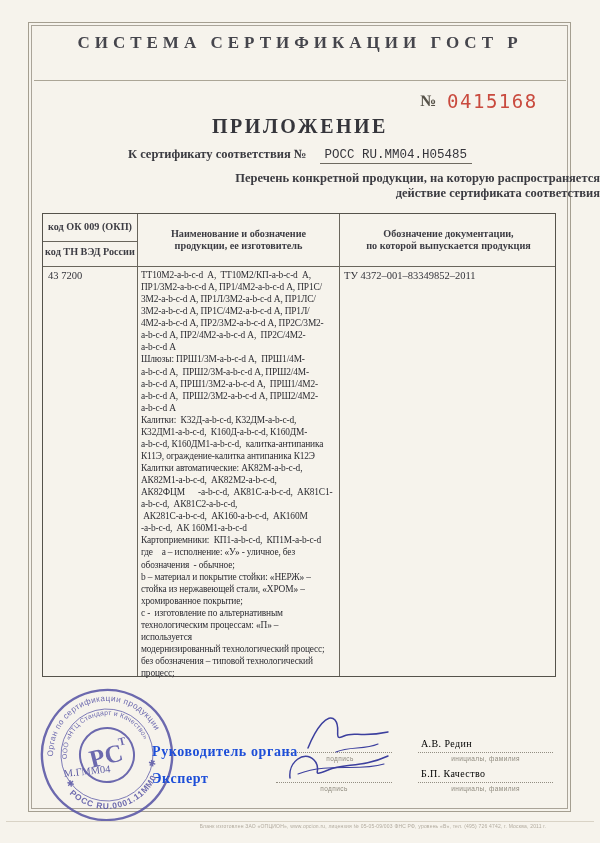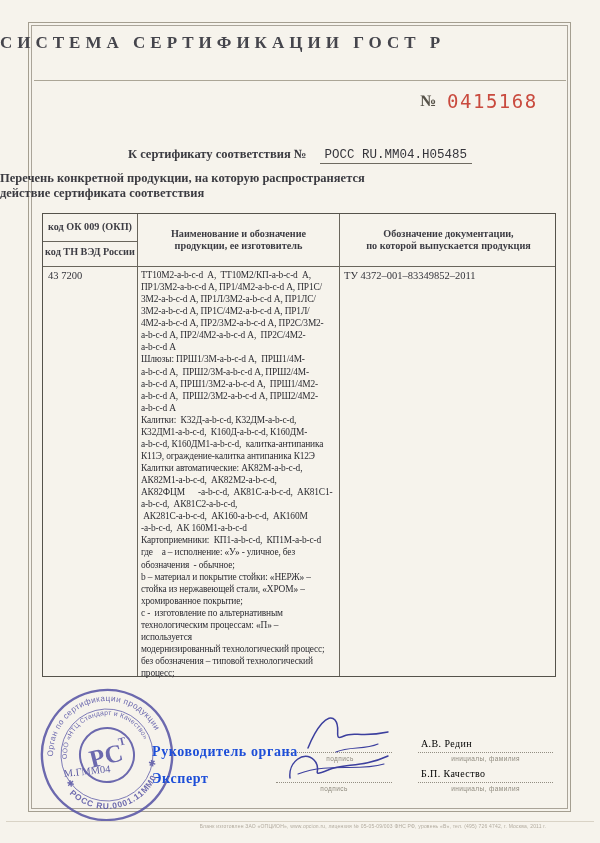--- a/index.html
+++ b/index.html
@@ -12,39 +12,39 @@
     overflow:hidden;
   }
   .page { position:absolute; inset:0; }
 
   
   .frame { position:absolute; left:28px; top:22px; width:543px; height:790px; border:1px solid #a49e90; }
   .frame-inner { position:absolute; inset:2px; border:1px solid #aaa499; }
   .paper-edge { position:absolute; left:6px; right:6px; top:821px; height:1px; background:#d9d3c6; }
 
   
-  .sys-title { position:absolute; top:33px; left:0; width:600px; 
+  .sys-title { position:absolute; top:33px; left:0; width:600px; text-align:center;
     font-size:17px; font-weight:bold; letter-spacing:5px; color:#45454c; }
   .agency { position:absolute; top:59px; left:0; width:600px; text-align:center;
     font-size:11.5px; font-weight:bold; letter-spacing:0.4px; color:#4c4c52; }
   .hdr-line { position:absolute; left:34px; top:80px; width:532px; height:1px; background:#aba596; }
 
   .form-number { position:absolute; top:90px; left:420px; white-space:nowrap; }
   .no-sign { font-size:16px; font-weight:bold; color:#565249; vertical-align:2px; }
   .no-digits { font-family:"DejaVu Sans Mono","Liberation Mono",monospace;
     font-size:19px; color:#c94a3e; letter-spacing:1.5px; margin-left:7px; }
 
   .main-title { position:absolute; top:115px; left:0; width:600px; text-align:center;
     font-size:20px; font-weight:bold; letter-spacing:2.5px; color:#35353b; }
 
   .cert-line { position:absolute; top:147px; left:0; width:600px; text-align:center; font-size:12.5px; }
   .cert-label { font-weight:bold; color:#3b3b41; }
   .cert-value { margin-left:10px; padding:0 5px 1px; border-bottom:1px solid #6e6a61; color:#35353b;font-family:Liberation Mono, monospace; }
 
-  .subtitle { position:absolute; top:171px; left:0; width:600px; text-align:left;
+  .subtitle { position:absolute; top:171px; left:0; width:600px; text-align:right;
     font-size:12.5px; font-weight:bold; line-height:15px; white-space:pre-line; color:#3b3b41; }
 
   
   .cert-table { position:absolute; left:42px; top:213px; width:514px; height:464px;
     border:1.5px solid #55524b; }
   .tl { position:absolute; background:#69655c; }
   .v1 { left:94px; top:0; bottom:0; width:1px; }
   .v2 { left:296px; top:0; bottom:0; width:1px; }
   .hh { left:0; right:0; top:52px; height:1px; }
   .hs { left:0; width:94px; top:27px; height:1px; }
@@ -100,20 +100,21 @@
   </div>
 
   <div class="sys-title">СИСТЕМА СЕРТИФИКАЦИИ ГОСТ Р</div>
   <div class="hdr-line"></div>
 
   <div class="form-number">
     <span class="no-sign">№</span>
     <span class="no-digits">0415168</span>
   </div>
 
+  <div class="main-title">ПРИЛОЖЕНИЕ</div>
 
   <div class="cert-line">
     <span class="cert-label">К сертификату соответствия №</span>
     <span class="cert-value">РОСС RU.MM04.H05485</span>
   </div>
 
   <div class="subtitle">Перечень конкретной продукции,  на которую распространяется
 действие сертификата соответствия</div>
 
   <div class="cert-table">

